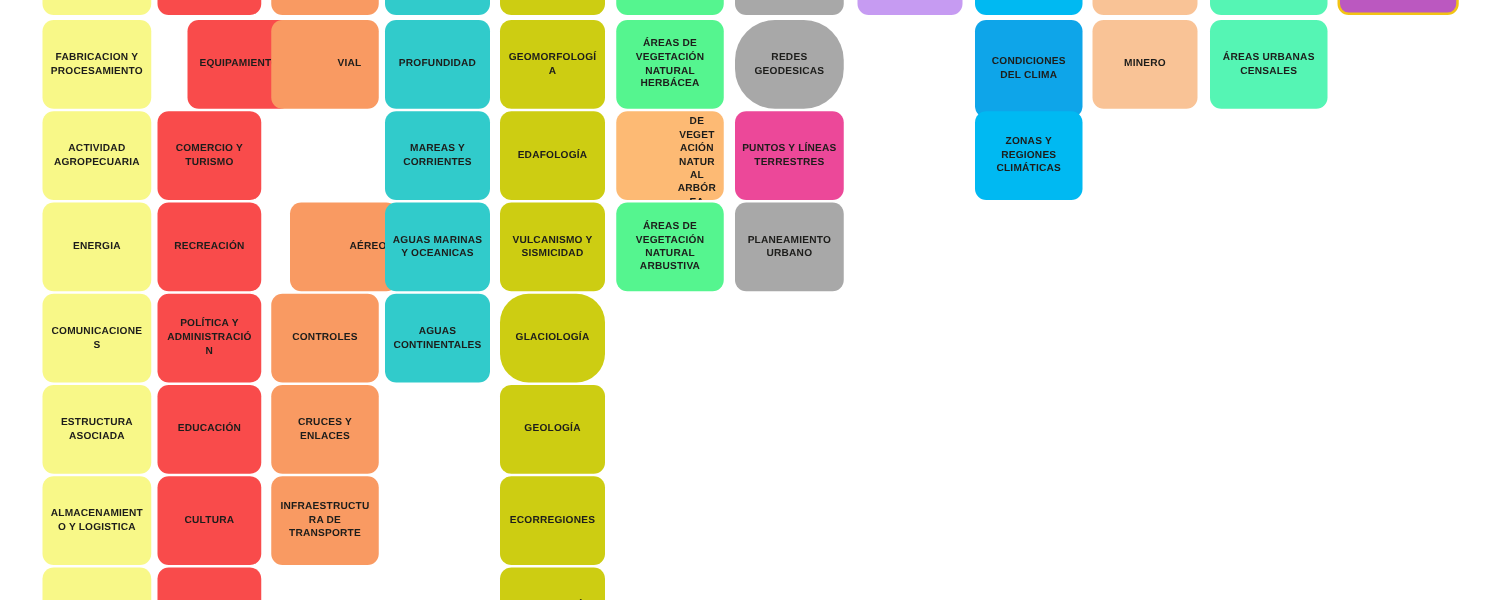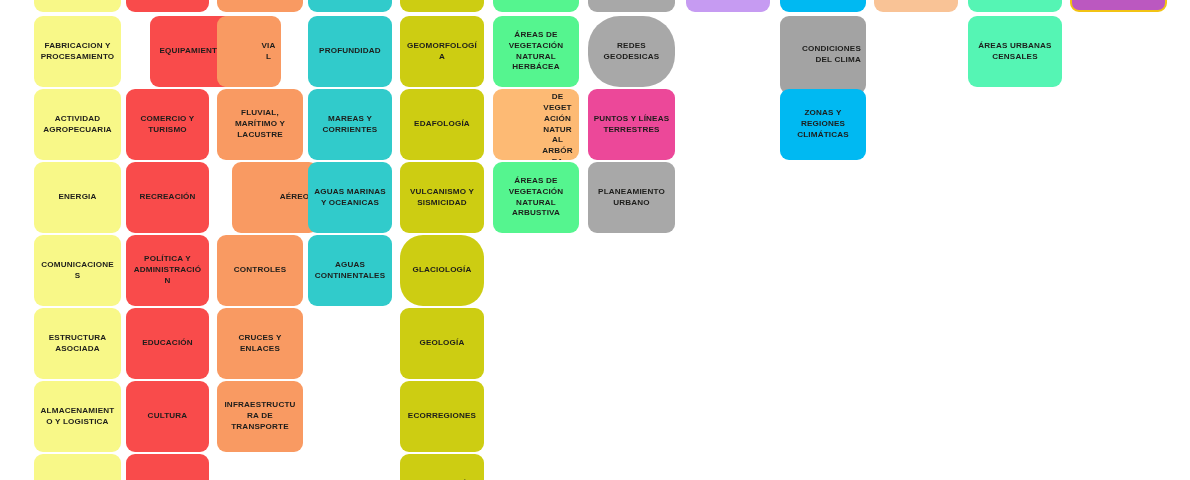--- a/index.html
+++ b/index.html
@@ -96,25 +96,22 @@
     </div>
     <div class="tile" style="left: 126px; top: 381px; width: 83px; height: 71px; background: rgb(249, 75, 75); color: rgb(29, 29, 27);">
       <span class="tile-label">CULTURA</span>
     </div>
     <div class="tile" style="left: 126px; top: 454px; width: 83px; height: 71px; background: rgb(249, 75, 75); color: rgb(29, 29, 27);">
       <span class="tile-label"></span>
     </div>
     <div class="tile" style="left: 217px; top: -60px; width: 86px; height: 72px; background: rgb(249, 154, 98); color: rgb(29, 29, 27);">
       <span class="tile-label"></span>
     </div>
-    <div class="tile" style="left: 217px; top: 16px; width: 64px; height: 71px; background: rgb(249, 154, 98); color: rgb(29, 29, 27); padding-left: 44px;">
+    <div class="tile" style="left: 217px; top: 16px; width: 86px; height: 71px; background: rgb(249, 154, 98); color: rgb(29, 29, 27); padding-left: 44px;">
       <span class="tile-label">VIAL</span>
-    </div>
-    <div class="tile" style="left: 217px; top: 89px; width: 86px; height: 71px; background: rgb(249, 154, 98); color: rgb(29, 29, 27);">
-      <span class="tile-label">FLUVIAL, MARÍTIMO Y LACUSTRE</span>
     </div>
     <div class="tile" style="left: 232px; top: 162px; width: 86px; height: 71px; background: rgb(249, 154, 98); color: rgb(29, 29, 27); padding-left: 44px;">
       <span class="tile-label">AÉREO</span>
     </div>
     <div class="tile" style="left: 217px; top: 235px; width: 86px; height: 71px; background: rgb(249, 154, 98); color: rgb(29, 29, 27);">
       <span class="tile-label">CONTROLES</span>
     </div>
     <div class="tile" style="left: 217px; top: 308px; width: 86px; height: 71px; background: rgb(249, 154, 98); color: rgb(29, 29, 27);">
       <span class="tile-label">CRUCES Y ENLACES</span>
     </div>
@@ -183,29 +180,32 @@
     </div>
     <div class="tile" style="left: 588px; top: 162px; width: 87px; height: 71px; background: rgb(168, 168, 168); color: rgb(29, 29, 27);">
       <span class="tile-label">PLANEAMIENTO URBANO</span>
     </div>
     <div class="tile" style="left: 686px; top: -60px; width: 84px; height: 72px; background: rgb(198, 155, 242); color: rgb(29, 29, 27);">
       <span class="tile-label"></span>
     </div>
     <div class="tile" style="left: 780px; top: -60px; width: 86px; height: 72px; background: rgb(0, 185, 242); color: rgb(29, 29, 27);">
       <span class="tile-label"></span>
     </div>
-    <div class="tile" style="left: 780px; top: 16px; width: 86px; height: 78px; background: #a3a3a3; color: rgb(29, 29, 27); text-align: right;">
+    <div class="tile" style="left: 780px; top: 16px; width: 86px; height: 78px; background: #0ea5e9; color: rgb(29, 29, 27);">
       <span class="tile-label">CONDICIONES DEL CLIMA</span>
     </div>
     <div class="tile" style="left: 780px; top: 89px; width: 86px; height: 71px; background: rgb(0, 185, 242); color: rgb(29, 29, 27);">
       <span class="tile-label">ZONAS Y REGIONES CLIMÁTICAS</span>
     </div>
     <div class="tile" style="left: 874px; top: -60px; width: 84px; height: 72px; background: rgb(249, 195, 150); color: rgb(29, 29, 27);">
       <span class="tile-label"></span>
     </div>
+    <div class="tile" style="left: 874px; top: 16px; width: 84px; height: 71px; background: rgb(249, 195, 150); color: rgb(29, 29, 27);">
+      <span class="tile-label">MINERO</span>
+    </div>
     <div class="tile" style="left: 968px; top: -60px; width: 94px; height: 72px; background: rgb(85, 245, 180); color: rgb(29, 29, 27);">
       <span class="tile-label"></span>
     </div>
     <div class="tile" style="left: 968px; top: 16px; width: 94px; height: 71px; background: rgb(85, 245, 180); color: rgb(29, 29, 27);">
       <span class="tile-label">ÁREAS URBANAS CENSALES</span>
     </div>
     <div class="tile selected" style="left: 1070px; top: -60px; width: 97px; height: 72px; background: rgb(187, 88, 192); color: rgb(29, 29, 27); border-color: rgb(242, 195, 20);">
       <span class="tile-label"></span>
     </div>
   </div>

